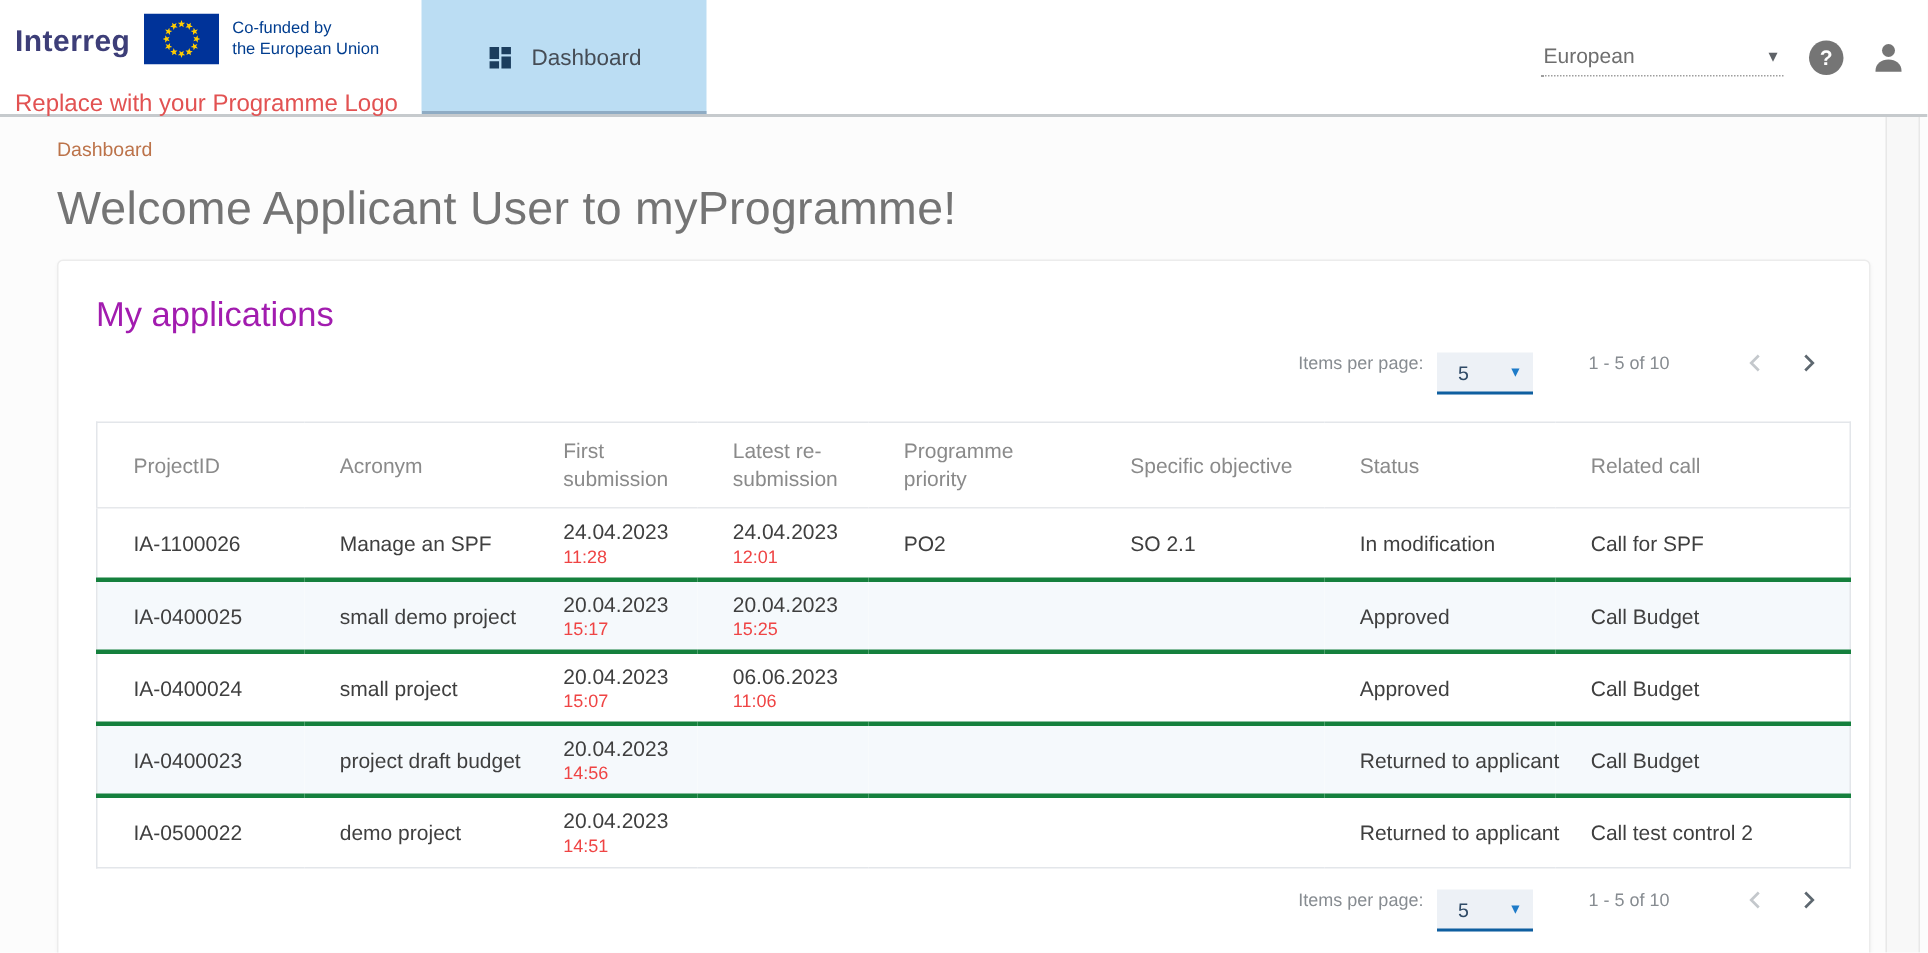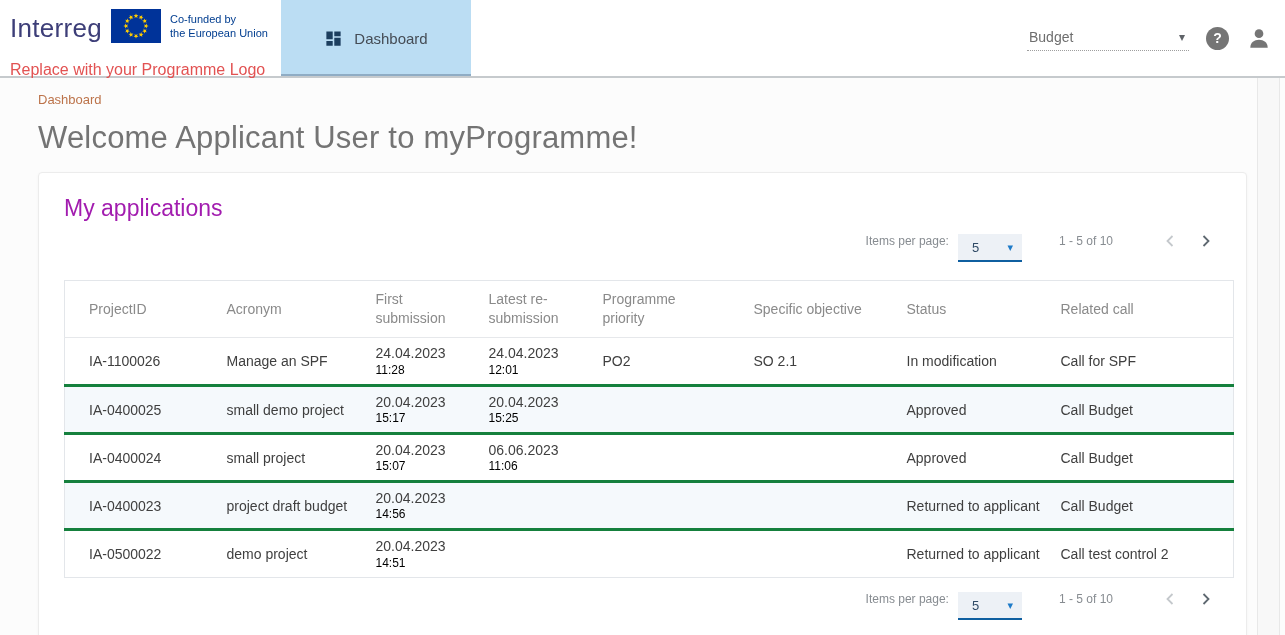--- a/index.html
+++ b/index.html
@@ -3,21 +3,21 @@
 <meta charset="utf-8">
 <style>
   * { box-sizing: border-box; margin: 0; padding: 0; }
   html,body { width:1285px; height:635px; overflow:hidden; }
   body { background:#FCFCFC; font-family:"Liberation Sans", sans-serif; position:relative; }
 
   
   .header { height:78px; background:#FFFFFF; border-bottom:2px solid #C6CACD; display:flex; align-items:stretch; position:relative; z-index:5; }
   .logo-area { width:281px; padding:9px 0 0 10px; }
   .logo-top { display:flex; align-items:center; gap:9px; }
-  .brand { font-size:26px; font-weight:normal; color:#3D3E78; letter-spacing:0.3px; line-height:1; padding-top:4px; }
+  .brand { font-size:20px; font-weight:bold; color:#3D3E78; letter-spacing:0.3px; line-height:1; padding-top:4px; }
   .eu-flag { display:block; }
   .cofunded { font-size:11px; font-weight:normal; color:#003D8F; line-height:1.3; }
   .logo-placeholder { margin-top:18px; font-size:16px; color:#E25252; white-space:nowrap; }
 
   .tab { width:190px; background:#BBDDF3; display:flex; align-items:center; justify-content:center; gap:11px; cursor:pointer; box-shadow: inset 0 -2px 0 #8FACC4; }
   .tab-label { font-size:15px; color:#454C55; }
 
   .header-right { margin-left:auto; display:flex; align-items:center; gap:17px; padding-right:13px; }
   .lang-select { width:162px; display:flex; justify-content:space-between; align-items:center; border-bottom:1px dotted #9E9E9E; padding:3px 4px 5px 2px; cursor:pointer; }
   .lang-value { font-size:14px; color:#6E6E6E; }
@@ -51,21 +51,21 @@
   
   table { width:1169px; border-collapse:collapse; border:1px solid #E3E6EA; table-layout:fixed; margin-top:14px; }
   col.c1{width:138px} col.c2{width:149px} col.c3{width:113px} col.c4{width:114px}
   col.c5{width:151px} col.c6{width:153px} col.c7{width:154px} col.c8{width:197px}
   th { height:57px; font-weight:normal; font-size:14px; color:#8A8A8A; text-align:left; vertical-align:middle; padding:0 10px 0 24px; line-height:1.35; border-bottom:1px solid #E6E8EB; }
   td { height:48px; font-size:14px; color:#3F3F3F; vertical-align:middle; padding:0 4px 0 24px; white-space:nowrap; }
   tbody tr { cursor:pointer; }
   tbody tr + tr td { border-top:3px solid #15803d; }
   tbody tr:nth-child(even) { background:#F5F9FC; }
   .cell-date { line-height:1.25; }
-  .cell-time { font-size:12px; color:#000000; line-height:1.2; }
+  .cell-time { font-size:12px; color:#ef4444; line-height:1.2; }
 </style>
 </head>
 <body>
 
 <div class="header">
   <div class="logo-area">
     <div class="logo-top">
       <span class="brand">Interreg</span>
       <svg class="eu-flag" width="50" height="34" viewBox="0 0 50 34">
         <defs>
@@ -95,21 +95,21 @@
 
   <div class="tab">
     <svg width="19" height="19" viewBox="0 0 24 24">
       <path d="M3 13h8V3H3v10zm0 8h8v-6H3v6zm10 0h8V11h-8v10zm0-18v6h8V3h-8z" fill="#1C3E5E"></path>
     </svg>
     <span class="tab-label">Dashboard</span>
   </div>
 
   <div class="header-right">
     <div class="lang-select">
-      <span class="lang-value">Budget</span>
+      <span class="lang-value">European</span>
       <span class="lang-caret">▾</span>
     </div>
     <div class="help-circle">
       <span>?</span>
     </div>
     <div class="user-btn">
       <svg width="26" height="26" viewBox="0 0 24 24">
         <circle cx="12" cy="8" r="4" fill="#757575"></circle>
         <path d="M4 20.5c0-4.4 3.6-7 8-7s8 2.6 8 7V21H4z" fill="#757575"></path>
       </svg>

